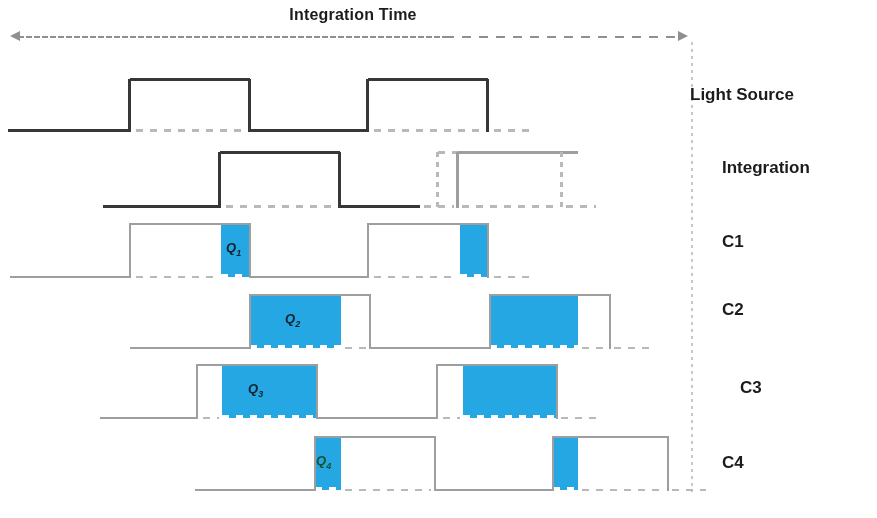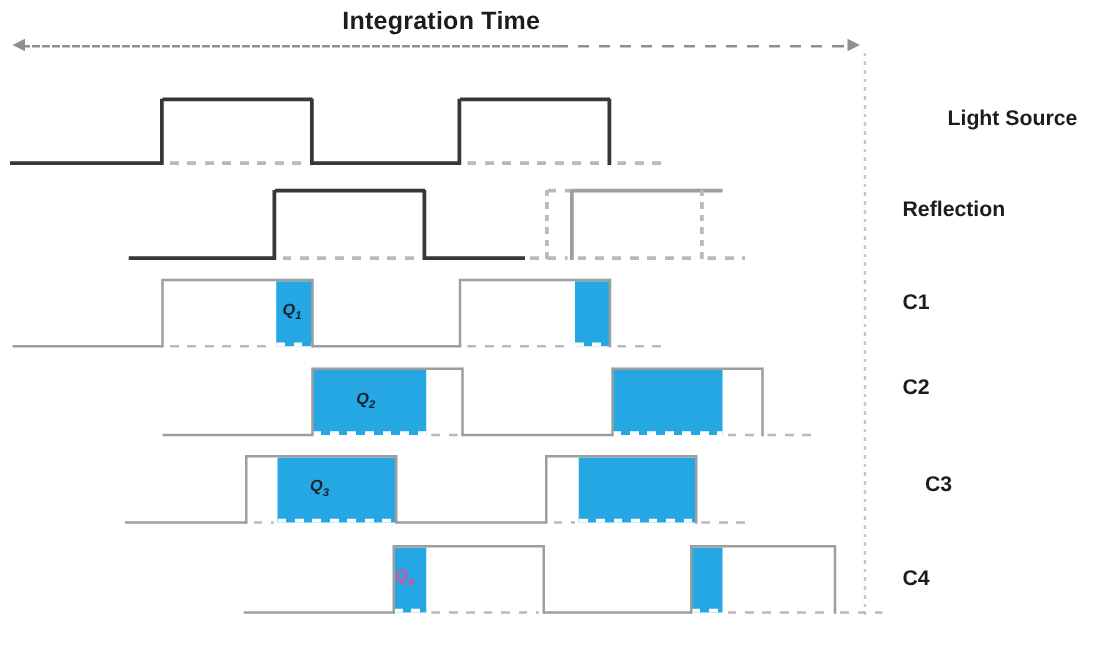--- a/index.html
+++ b/index.html
@@ -1,19 +1,19 @@
 <!DOCTYPE html>
 <html><head>
 <meta charset="utf-8">
 <style>
   html,body{margin:0;padding:0;background:#ffffff;}
   #frame{position:relative;width:877px;height:518px;background:#ffffff;overflow:hidden;
          font-family:"Liberation Sans", sans-serif;}
   .abs{position:absolute;}
-  .title{font-weight:bold;font-size:20px;color:#1c1c1c;text-align:center;letter-spacing:.2px;}
+  .title{font-weight:bold;font-size:16px;color:#1c1c1c;text-align:center;letter-spacing:.2px;}
   .rowlabel{font-weight:bold;font-size:17px;color:#1c1c1c;white-space:nowrap;}
   .qlabel{font-style:italic;font-weight:bold;font-size:13px;color:#15222e;line-height:1;}
   .qlabel sub{font-size:9px;}
   .tri{width:0;height:0;}
 </style>
 </head>
 <body>
 
 <div id="frame">
   <div class="abs title" style="left:0;top:6px;width:706px;">Integration Time</div>
@@ -104,21 +104,21 @@
       <div class="abs" style="left: 314px; top: 436px; width: 2px; height: 55px; background: rgb(158, 158, 158);"></div>
       <div class="abs" style="left: 315px; top: 436px; width: 120px; height: 2px; background: rgb(158, 158, 158);"></div>
       <div class="abs" style="left: 434px; top: 436px; width: 2px; height: 55px; background: rgb(158, 158, 158);"></div>
       <div class="abs" style="left: 345px; top: 489px; width: 86px; height: 2px; background: repeating-linear-gradient(90deg, rgb(185, 185, 185) 0px, rgb(185, 185, 185) 7px, transparent 7px, transparent 14px);"></div>
       <div class="abs" style="left: 435px; top: 489px; width: 118px; height: 2px; background: rgb(158, 158, 158);"></div>
       <div class="abs" style="left: 552px; top: 436px; width: 2px; height: 55px; background: rgb(158, 158, 158);"></div>
       <div class="abs" style="left: 553px; top: 436px; width: 115px; height: 2px; background: rgb(158, 158, 158);"></div>
       <div class="abs" style="left: 667px; top: 436px; width: 2px; height: 55px; background: rgb(158, 158, 158);"></div>
       <div class="abs" style="left: 582px; top: 489px; width: 82px; height: 2px; background: repeating-linear-gradient(90deg, rgb(185, 185, 185) 0px, rgb(185, 185, 185) 7px, transparent 7px, transparent 14px);"></div>
       <div class="abs" style="left: 672px; top: 489px; width: 34px; height: 2px; background: repeating-linear-gradient(90deg, rgb(185, 185, 185) 0px, rgb(185, 185, 185) 7px, transparent 7px, transparent 14px);"></div>
-      <div class="abs qlabel" style="left: 316px; top: 453.5px; color: #ec4899;">Q<sub>4</sub></div>
-      <div class="abs rowlabel" style="left: 758px; top: 85px; text-align: center;">Light Source</div>
-      <div class="abs rowlabel" style="left: 722px; top: 158px;">Reflection</div>
+      <div class="abs qlabel" style="left: 316px; top: 453.5px; color: #14532d;">Q<sub>4</sub></div>
+      <div class="abs rowlabel" style="left: 690px; top: 85px; text-align: center;">Light Source</div>
+      <div class="abs rowlabel" style="left: 722px; top: 158px;">Integration</div>
       <div class="abs rowlabel" style="left: 722px; top: 232px;">C1</div>
       <div class="abs rowlabel" style="left: 722px; top: 300px;">C2</div>
       <div class="abs rowlabel" style="left: 740px; top: 378px;">C3</div>
       <div class="abs rowlabel" style="left: 722px; top: 453px;">C4</div>
     </div>
 </div>
 
 </body></html>

